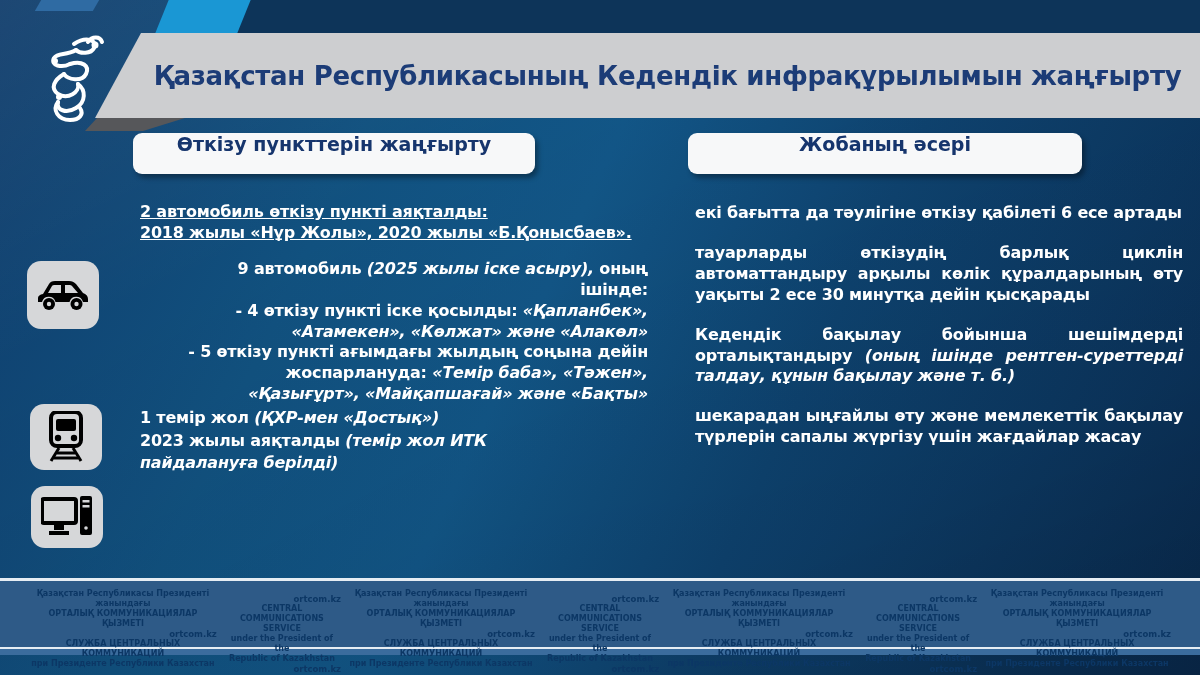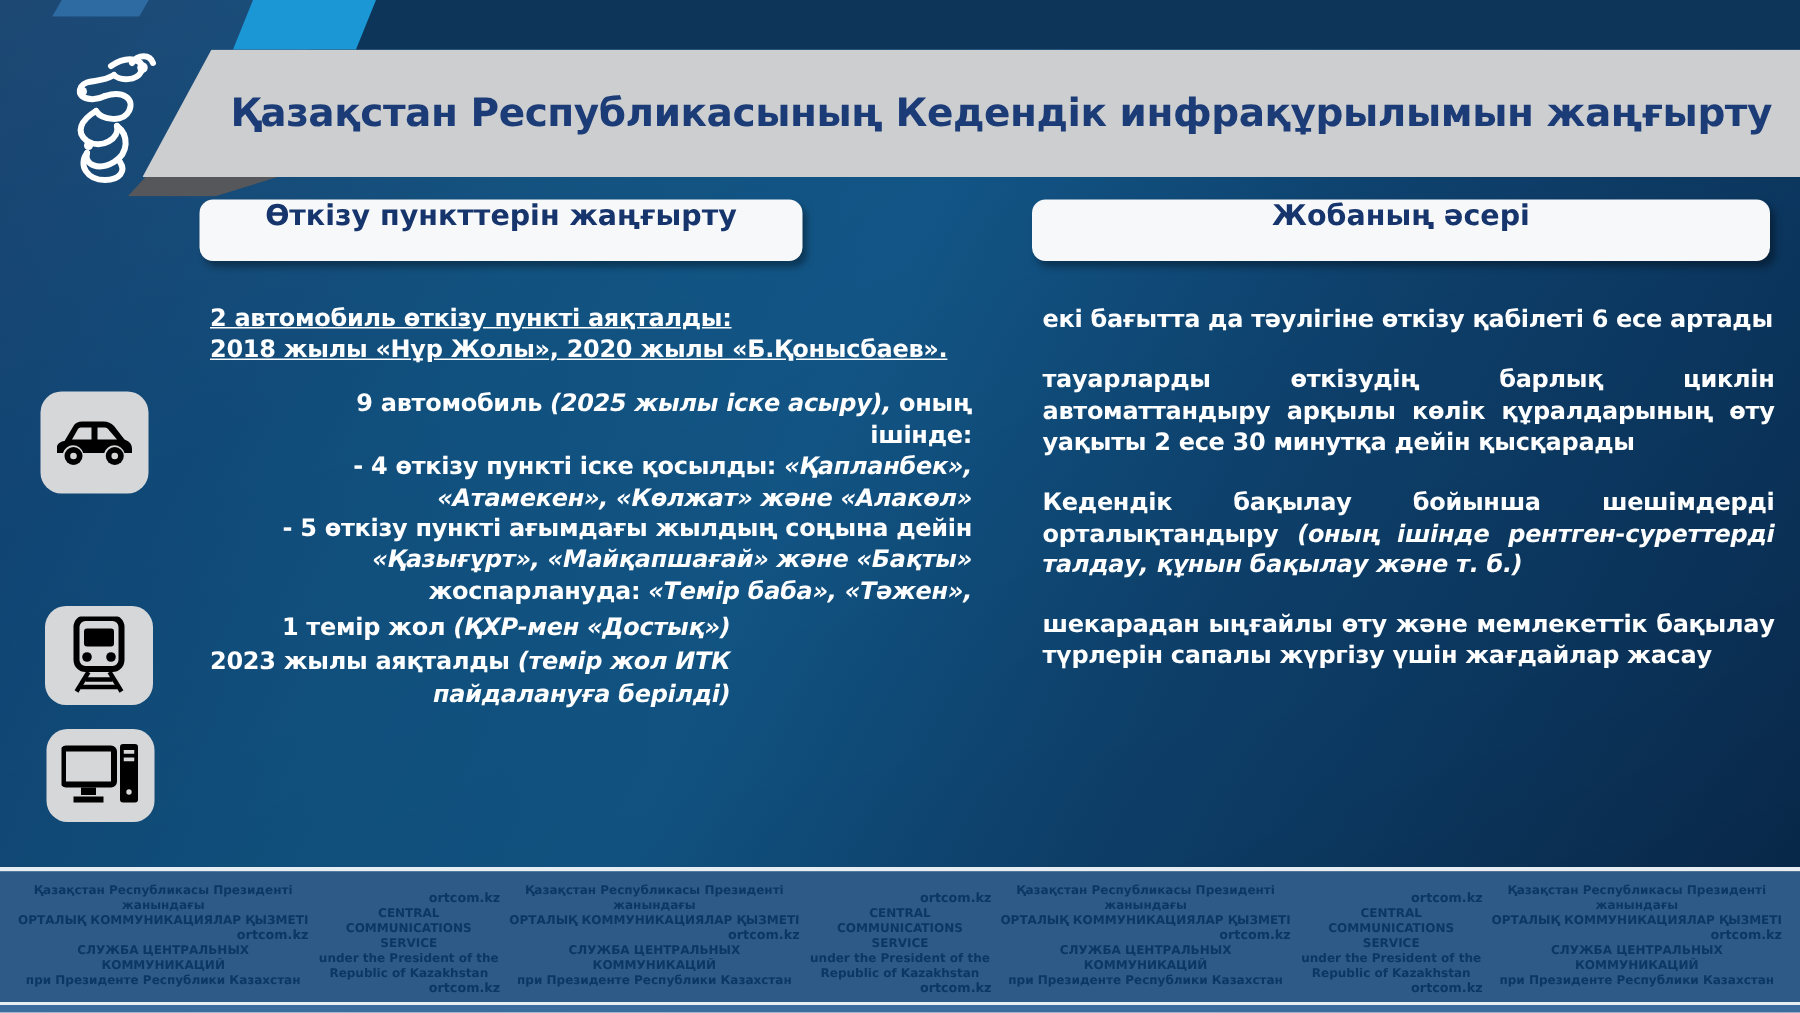--- a/index.html
+++ b/index.html
@@ -25,49 +25,49 @@
   .title { color:#1c3c77; font-size:26px; font-weight:bold; letter-spacing:-0.3px; padding-left:40px; white-space:nowrap; }
 
   
   .emblem { position:absolute; top:26px; left:28px; width:82px; height:100px; }
 
   
   .pill { position:absolute; top:133px; height:41px; background:#f7f8f9; border-radius:9px;
     box-shadow:3px 4px 5px rgba(0,0,0,0.35); display:flex; justify-content:center;
     color:#16356d; font-weight:bold; font-size:19px; }
   .pill-left { left:133px; width:402px; }
-  .pill-right { left:688px; width:492px; }
+  .pill-right { left:688px; width:394px; }
 
   
   .tile { position:absolute; width:72px; height:68px; background:#d6d7d9; border-radius:14px;
     display:flex; align-items:center; justify-content:center; }
   .tile-car { top:261px; left:27px; }
   .tile-train { top:404px; left:30px; height:66px; }
   .tile-computer { top:486px; left:31px; height:62px; }
 
   
   .left-col { position:absolute; left:140px; top:202px; width:508px; color:#fff; font-weight:bold;
     font-size:16px; line-height:20.9px; letter-spacing:-0.2px; }
   .u { text-decoration:underline; }
   .it { font-style:italic; }
   .line { white-space:nowrap; }
   .p2 { margin-top:15px;text-align:right; }
   .p3 { position:absolute; left:140px; top:407px; color:#fff; font-weight:bold; font-size:16px;
-    line-height:22.5px; letter-spacing:-0.2px;text-align:right; }
+    line-height:22.5px; letter-spacing:-0.2px; }
   .p4 { position:absolute; left:140px; top:503px; color:#fff; font-weight:bold; font-size:17.5px;
     line-height:26px; letter-spacing:-0.2px; }
 
   .right-col { position:absolute; left:695px; top:203px; width:488px; color:#fff; font-weight:bold;
     font-size:16px; line-height:20.9px; letter-spacing:-0.2px; text-align:justify; }
   .right-col p { margin-bottom:19px; text-align-last:left; }
 
   
   .footer { position:absolute; left:0; bottom:0; width:1200px; height:97px; }
   .footer .hline { height:3px; background:#e6edf3; }
-  .footer .band { height:87px; background:#2e5a87; display:flex; align-items:stretch; padding:0 8px; }
+  .footer .band { height:66px; background:#2e5a87; display:flex; align-items:stretch; padding:0 25px; }
   .footer .bstrip { height:8px; background:#3b6c9d; border-top:2px solid #e6edf3; }
   .fcol { display:flex; flex-direction:column; justify-content:space-between; text-align:center;
     color:#0c3765; font-weight:bold; font-size:8px; line-height:10px; }
   .fcol-a { flex:1.35; padding:8px 4px 9px; }
   .fcol-b { flex:0.85; padding:13px 2px 11px; }
   .furl { font-size:8.5px;text-align:right; }
 
   svg { display:block; }
 </style>
 </head>
@@ -149,22 +149,22 @@
     <div class="p1">
       <div class="line u">2 автомобиль өткізу пункті аяқталды:</div>
       <div class="line u">2018 жылы «Нұр Жолы», 2020 жылы «Б.Қонысбаев».</div>
     </div>
     <div class="p2">
       <div class="line"><span>9 автомобиль </span><span class="it">(2025 жылы іске асыру),</span><span> оның</span></div>
       <div class="line"><span>ішінде:</span></div>
       <div class="line"><span>- 4 өткізу пункті іске қосылды: </span><span class="it">«Қапланбек»,</span></div>
       <div class="line"><span class="it">«Атамекен», «Көлжат» және «Алакөл»</span></div>
       <div class="line"><span>- 5 өткізу пункті ағымдағы жылдың соңына дейін</span></div>
+      <div class="line"><span>жоспарлануда: </span><span class="it">«Темір баба», «Тәжен»,</span></div>
       <div class="line"><span class="it">«Қазығұрт», «Майқапшағай» және «Бақты»</span></div>
-      <div class="line"><span>жоспарлануда: </span><span class="it">«Темір баба», «Тәжен»,</span></div>
     </div>
   </div>
 
   <div class="p3">
     <div class="line"><span>1 темір жол </span><span class="it">(ҚХР-мен «Достық»)</span></div>
     <div class="line"><span>2023 жылы аяқталды </span><span class="it">(темір жол ИТК</span></div>
     <div class="line"><span class="it">пайдалануға берілді)</span></div>
   </div>
 
 

